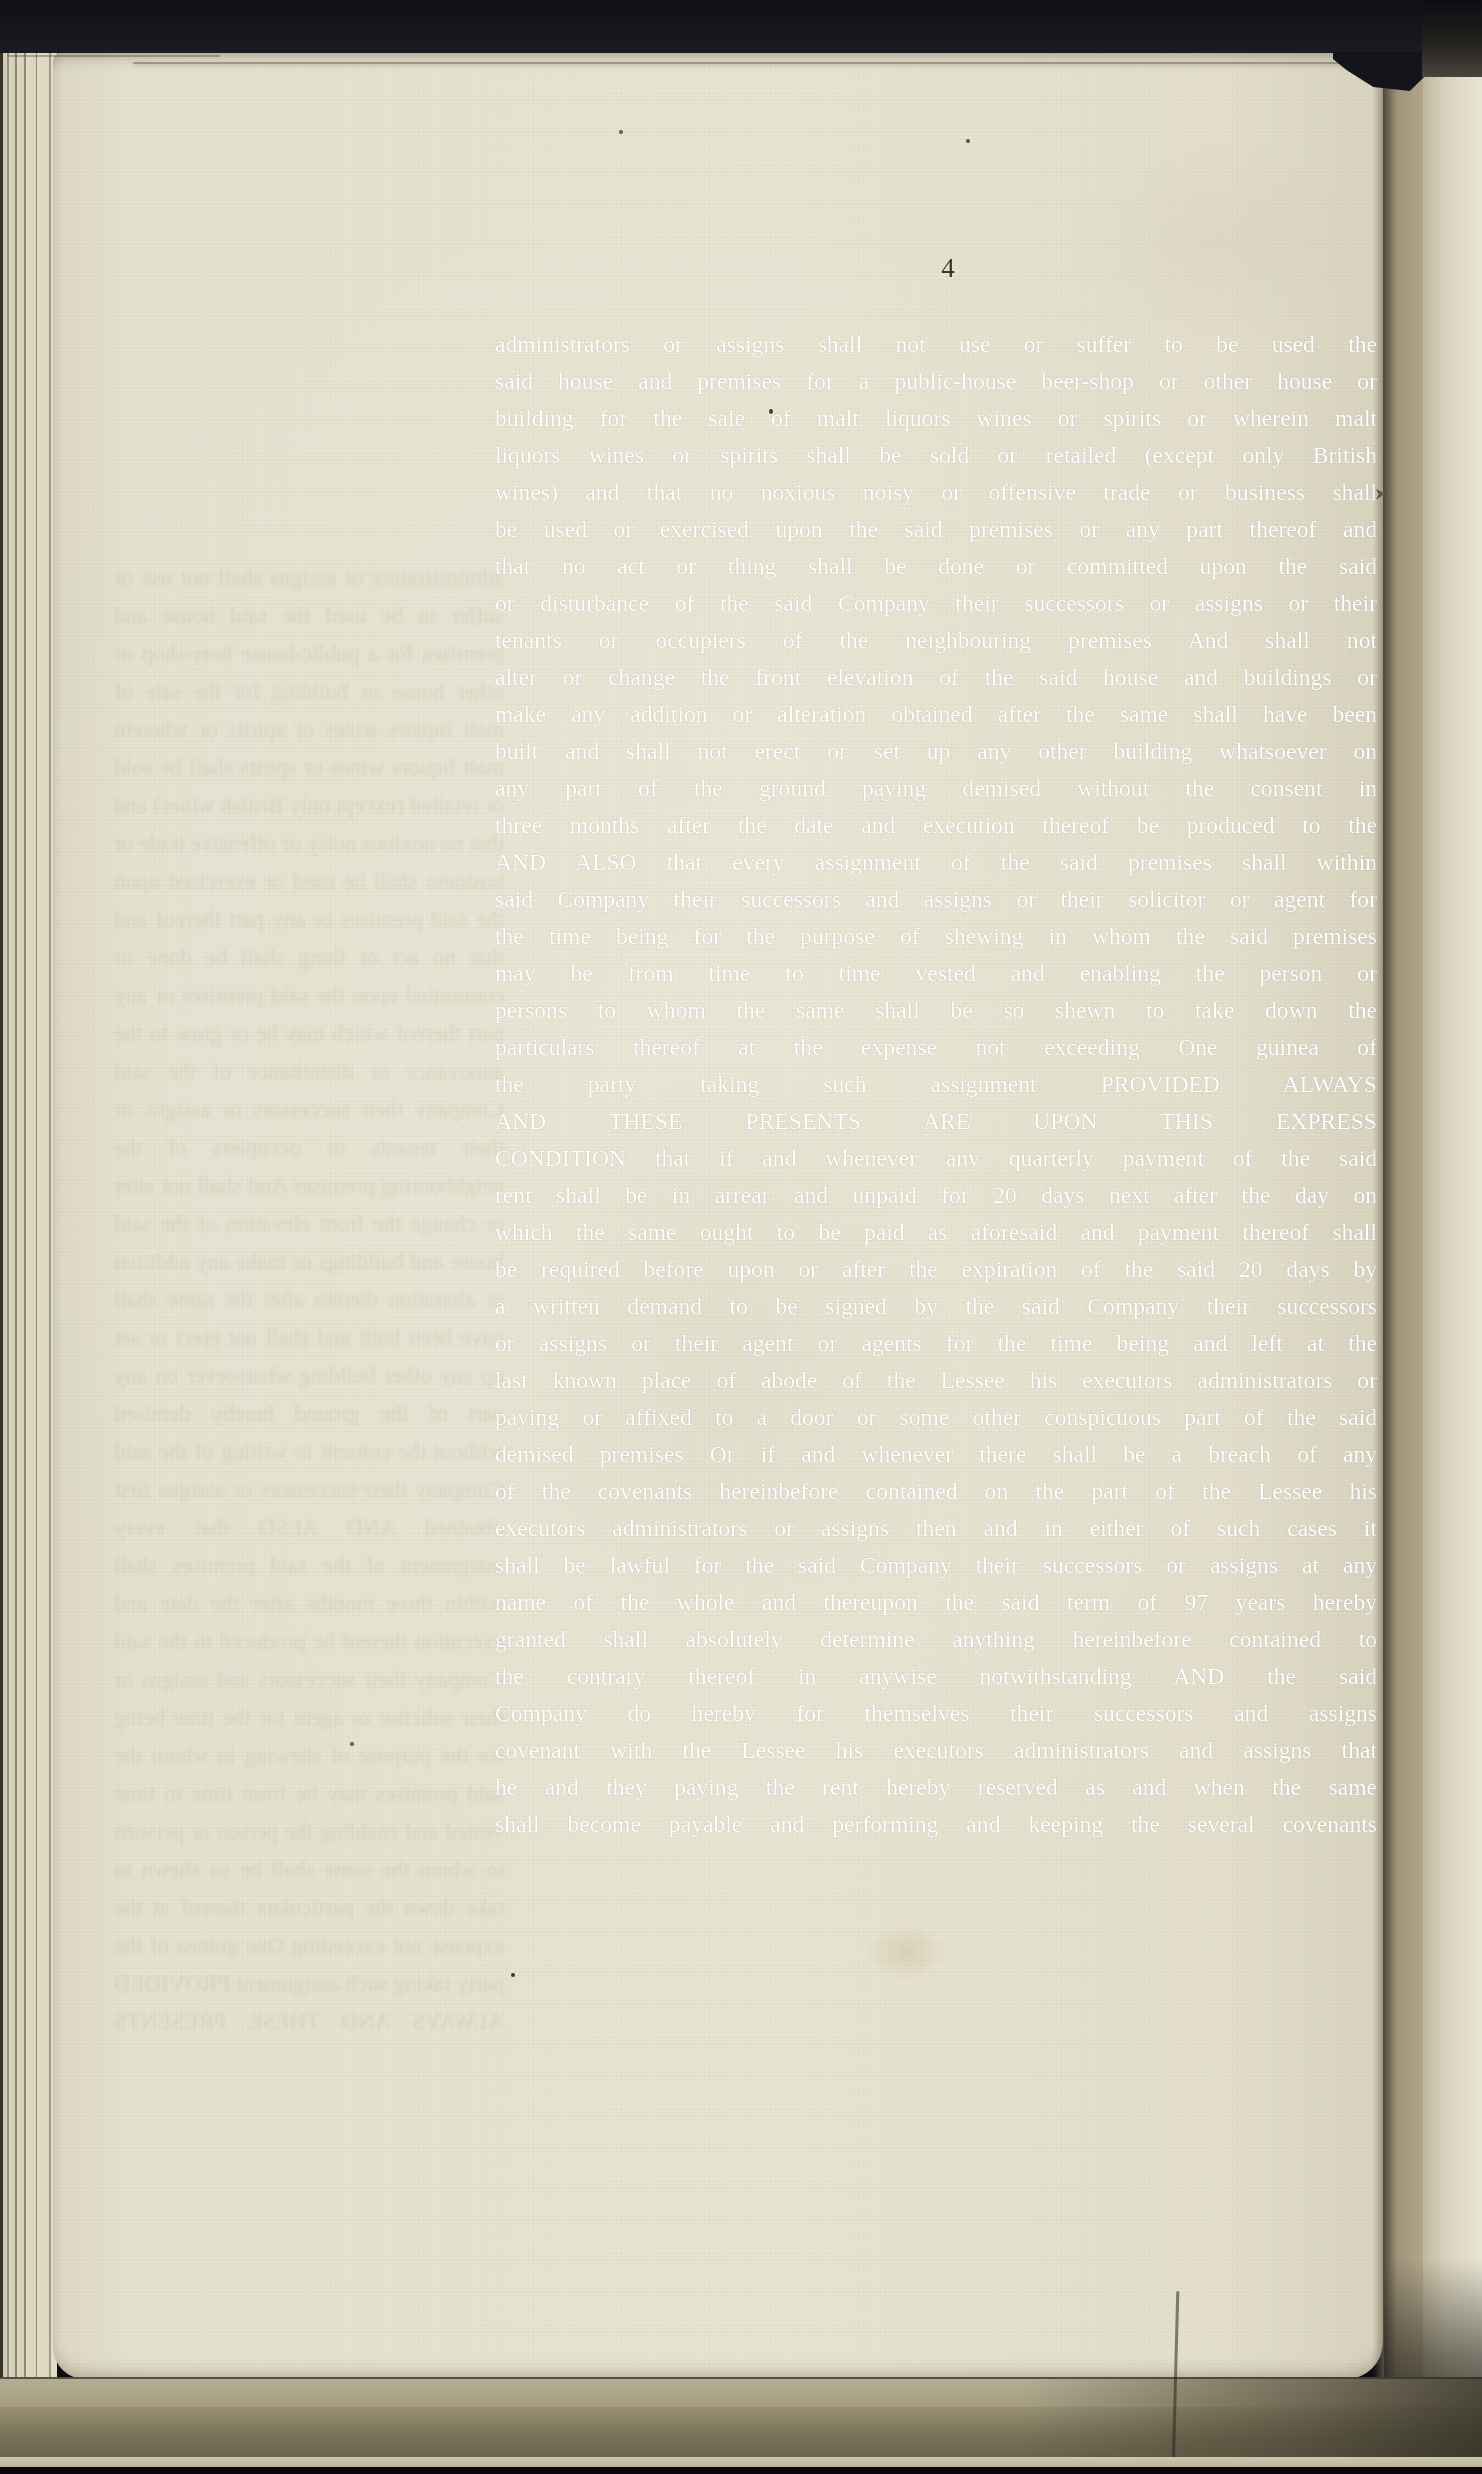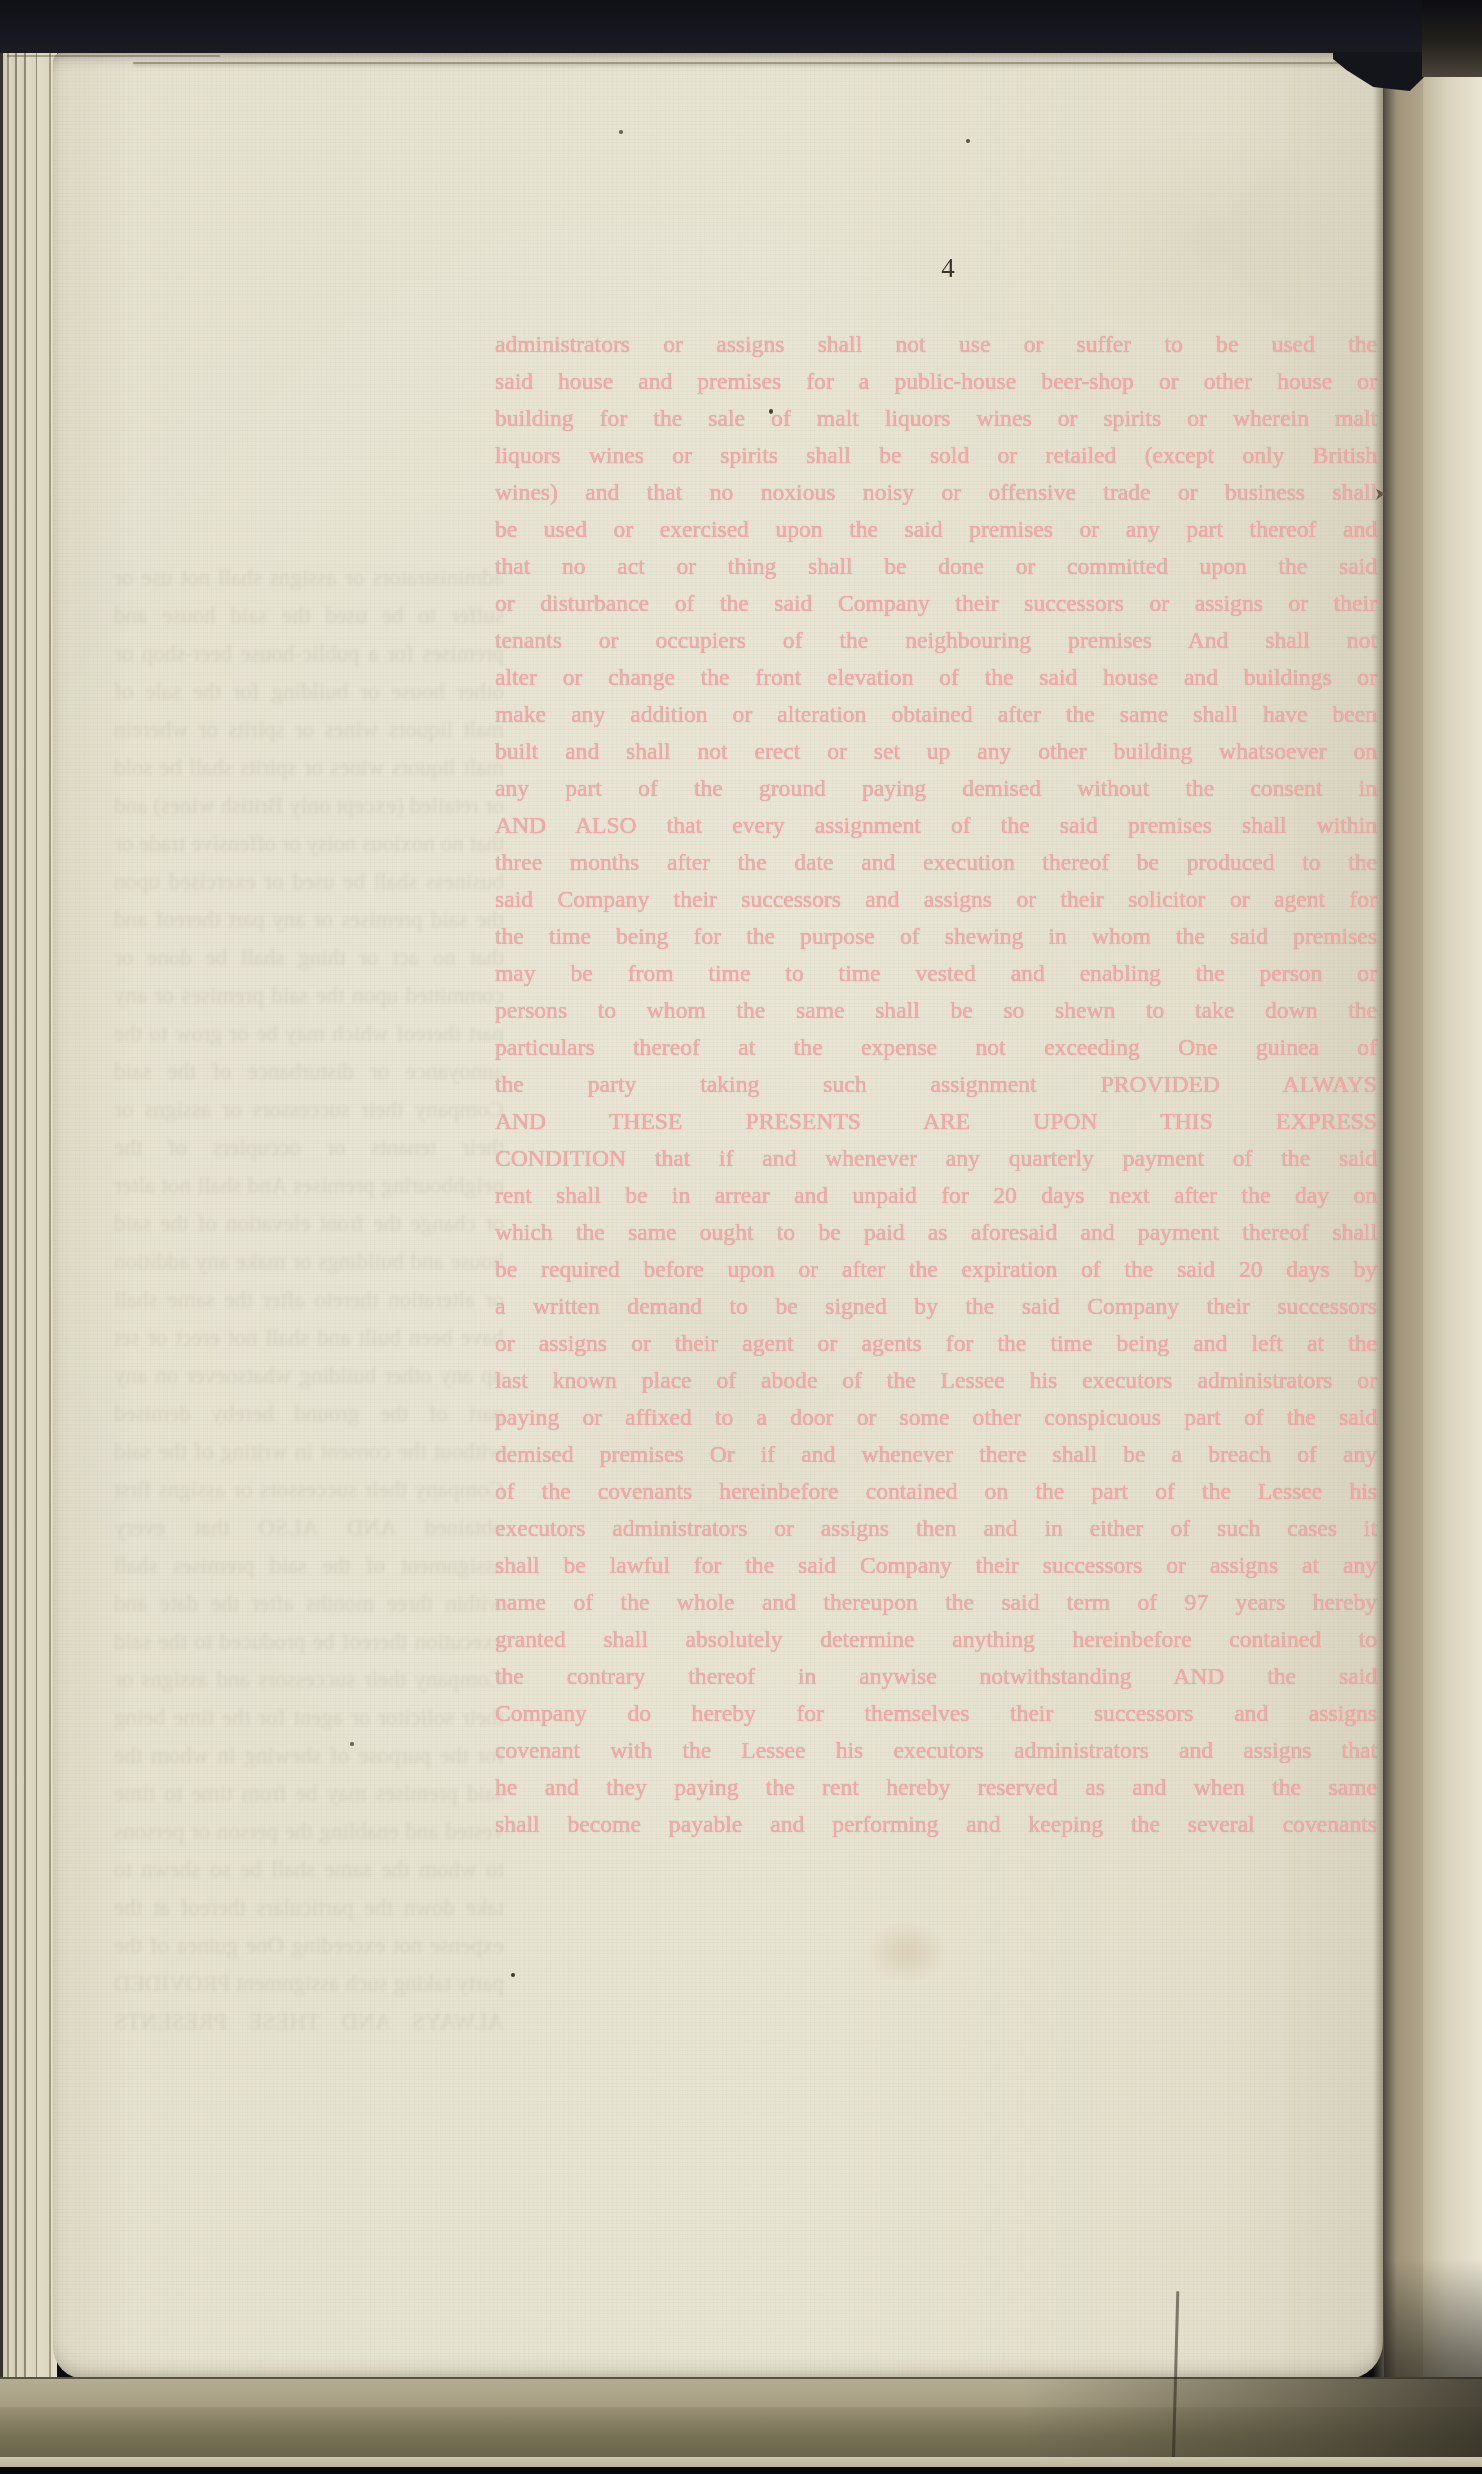--- a/index.html
+++ b/index.html
@@ -71,21 +71,21 @@
   .bottom-sliver{left:0;top:2457px;width:1483px;height:9.8px;
     background:linear-gradient(180deg,#cdc7ae 0%,#bcb59b 100%);}
   .bottom-black{left:0;top:2467px;width:1483px;height:8px;background:#08080a;}
   .bottom-crease{left:1174px;top:2291px;width:2.7px;height:176px;background:rgba(40,37,28,.55);
     transform:rotate(1.5deg);border-radius:1.8px;}
 
   
   .page-number{left:922px;top:253px;width:53px;text-align:center;
     font-size:27px;color:#38352c;letter-spacing:0.9px;}
   .text-block{left:495px;top:326px;width:882px;
-    font-size:23.6px;line-height:37px;color:#fca5a5;
+    font-size:23.6px;line-height:37px;color:#ffffff;
     text-shadow:0 0 0.9px rgba(46,43,36,.35);}
   .text-block .line{text-align:justify;text-align-last:justify;white-space:normal;
     height:37px;overflow:visible;}
 
   
   .ghost{left:114px;top:559px;width:390px;height:1477px;overflow:hidden;
     transform:scaleX(-1);
     font-size:23px;line-height:38px;color:#6e6750;
     text-align:justify;opacity:.12;filter:blur(1.4px);}
 
@@ -134,22 +134,22 @@
       <div class="line">liquors wines or spirits shall be sold or retailed (except only British</div>
       <div class="line">wines) and that no noxious noisy or offensive trade or business shall</div>
       <div class="line">be used or exercised upon the said premises or any part thereof and</div>
       <div class="line">that no act or thing shall be done or committed upon the said</div>
       <div class="line">or disturbance of the said Company their successors or assigns or their</div>
       <div class="line">tenants or occupiers of the neighbouring premises And shall not</div>
       <div class="line">alter or change the front elevation of the said house and buildings or</div>
       <div class="line">make any addition or alteration obtained after the same shall have been</div>
       <div class="line">built and shall not erect or set up any other building whatsoever on</div>
       <div class="line">any part of the ground paying demised without the consent in</div>
+      <div class="line">three months after the date and execution thereof be produced to the</div>
       <div class="line">AND ALSO that every assignment of the said premises shall within</div>
-      <div class="line">three months after the date and execution thereof be produced to the</div>
       <div class="line">said Company their successors and assigns or their solicitor or agent for</div>
       <div class="line">the time being for the purpose of shewing in whom the said premises</div>
       <div class="line">may be from time to time vested and enabling the person or</div>
       <div class="line">persons to whom the same shall be so shewn to take down the</div>
       <div class="line">particulars thereof at the expense not exceeding One guinea of</div>
       <div class="line">the party taking such assignment PROVIDED ALWAYS</div>
       <div class="line">AND THESE PRESENTS ARE UPON THIS EXPRESS</div>
       <div class="line">CONDITION that if and whenever any quarterly payment of the said</div>
       <div class="line">rent shall be in arrear and unpaid for 20 days next after the day on</div>
       <div class="line">which the same ought to be paid as aforesaid and payment thereof shall</div>

